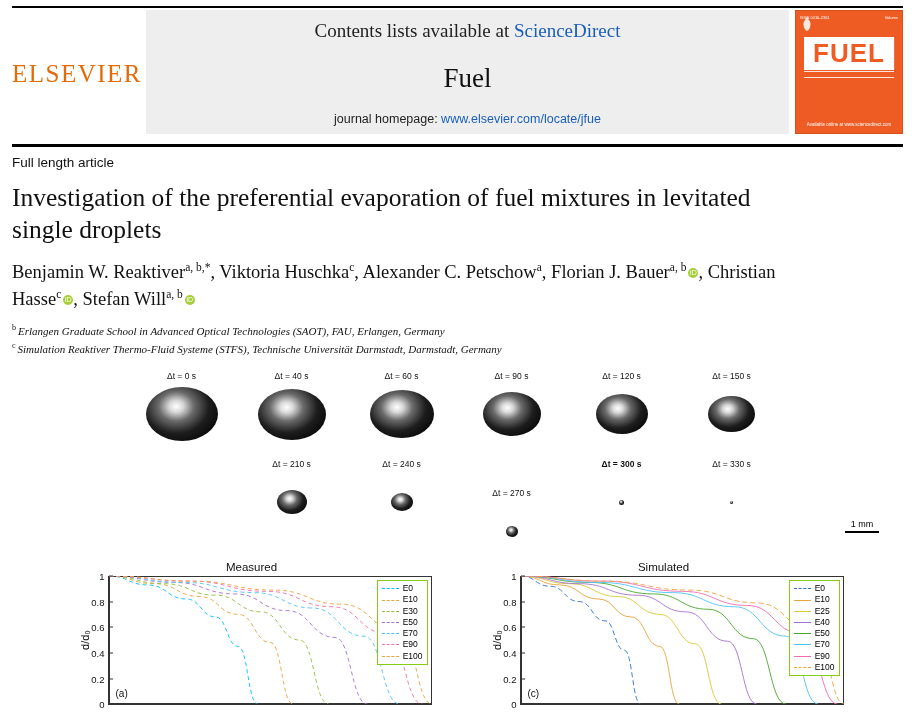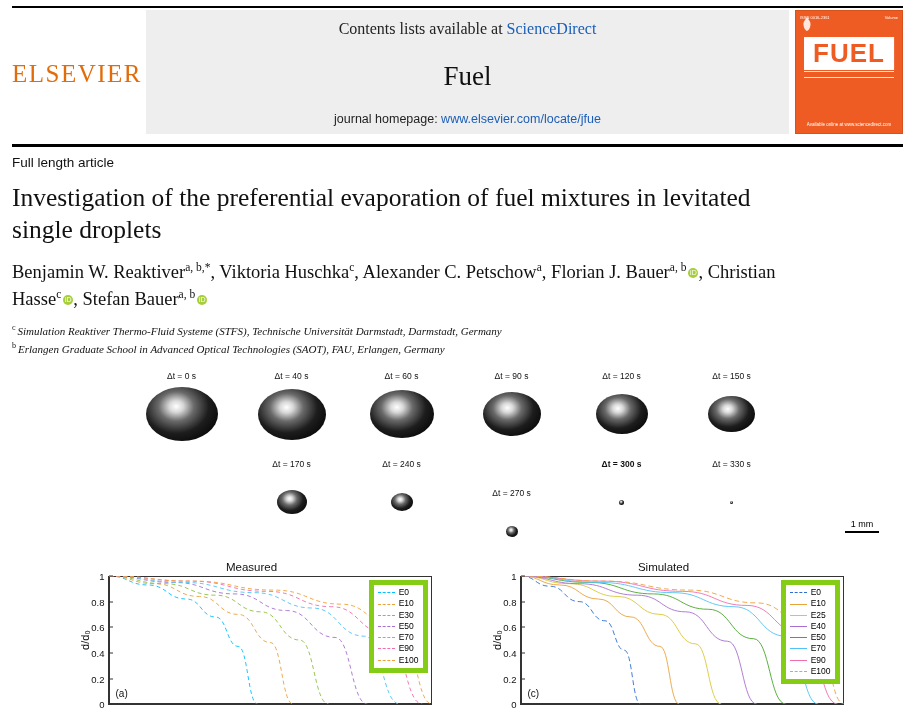--- a/index.html
+++ b/index.html
@@ -48,21 +48,21 @@
     background: #eeeeee;
     margin: 2px 6px 6px 6px;
     display: flex;
     flex-direction: column;
     justify-content: space-between;
     align-items: center;
     padding: 10px 0 8px 0;
     box-sizing: border-box;
   }
   .contents-line {
-    font-size: 16px;
+    font-size: 19px;
     color: #222;
   }
   .contents-line a { color: #1a5eb8; text-decoration: none; }
   .journal-title {
     font-size: 27px;
     color: #111;
     line-height: 1;
     margin: 4px 0 2px 0;
   }
   .homepage-line {
@@ -269,21 +269,21 @@
     position: absolute;
     left: 7px; bottom: 5px;
     font-size: 10px;
     color: #111;
   }
   .legend {
     position: absolute;
     right: 4px;
     top: 4px;
     background: #fff;
-    border: 5px solid #84cc16;
+    border: 1px solid #84cc16;
     padding: 2px 4px;
     font-size: 8.5px;
     line-height: 1.32;
   }
   .legend-row { display: flex; align-items: center; gap: 4px; }
   .legend-swatch { display: inline-block; width: 17px; height: 0; border-top-width: 1.4px; }
   svg.curves { position: absolute; inset: 0; width: 100%; height: 100%; }
 </style>
 </head>
 <body>
@@ -346,24 +346,24 @@
     <div class="cover-rule" style="top:66px;"></div>
     <div class="cover-bottomtext">Available online at www.sciencedirect.com</div>
   </div>
 </div>
 
 <div class="thick-rule"></div>
 
 <div class="article">
   <div class="article-type">Full length article</div>
   <h1 class="article-title">Investigation of the preferential evaporation of fuel mixtures in levitated single droplets</h1>
-  <div class="authors"><span>Benjamin W. Reaktiver</span><sup>a, b,*</sup>, <span>Viktoria Huschka</span><sup>c</sup>, <span>Alexander C. Petschow</span><sup>a</sup>, <span>Florian J. Bauer</span><sup>a, b</sup><span class="orcid">iD</span>, <span>Christian Hasse</span><sup>c</sup><span class="orcid">iD</span>, <span>Stefan Bauer</span><sup>a, b</sup><span class="orcid">iD</span></div>
+  <div class="authors"><span>Benjamin W. Reaktiver</span><sup>a, b,*</sup>, <span>Viktoria Huschka</span><sup>c</sup>, <span>Alexander C. Petschow</span><sup>a</sup>, <span>Florian J. Bauer</span><sup>a, b</sup><span class="orcid">iD</span>, <span>Christian Hasse</span><sup>c</sup><span class="orcid">iD</span>, <span>Stefan Will</span><sup>a, b</sup><span class="orcid">iD</span></div>
   <div class="affils">
+      <div><sup>b </sup><span>Erlangen Graduate School in Advanced Optical Technologies (SAOT), FAU, Erlangen, Germany</span></div>
       <div><sup>c </sup><span>Simulation Reaktiver Thermo-Fluid Systeme (STFS), Technische Universität Darmstadt, Darmstadt, Germany</span></div>
-      <div><sup>b </sup><span>Erlangen Graduate School in Advanced Optical Technologies (SAOT), FAU, Erlangen, Germany</span></div>
     </div>
 </div>
 
 <div class="figure-area">
 
   <div class="droplet-grid">
       <div class="droplet-cell" style="left: 0px; top: 0px;">
         <div class="droplet-label">Δt = 0 s</div>
         <div style="height: 58px; display: flex; align-items: center; justify-content: center;">
           <div class="droplet-img" style="width: 72px; height: 54px;"></div>
@@ -393,21 +393,21 @@
           <div class="droplet-img" style="width: 52px; height: 40px;"></div>
         </div>
       </div>
       <div class="droplet-cell" style="left: 550px; top: 0px;">
         <div class="droplet-label">Δt = 150 s</div>
         <div style="height: 58px; display: flex; align-items: center; justify-content: center;">
           <div class="droplet-img" style="width: 47px; height: 36px;"></div>
         </div>
       </div>
       <div class="droplet-cell" style="left: 110px; top: 88px;">
-        <div class="droplet-label">Δt = 170 s</div>
+        <div class="droplet-label">Δt = 210 s</div>
         <div style="height: 58px; display: flex; align-items: center; justify-content: center;">
           <div class="droplet-img" style="width: 30px; height: 24px;"></div>
         </div>
       </div>
       <div class="droplet-cell" style="left: 220px; top: 88px;">
         <div class="droplet-label">Δt = 240 s</div>
         <div style="height: 58px; display: flex; align-items: center; justify-content: center;">
           <div class="droplet-img" style="width: 22px; height: 18px;"></div>
         </div>
       </div>

